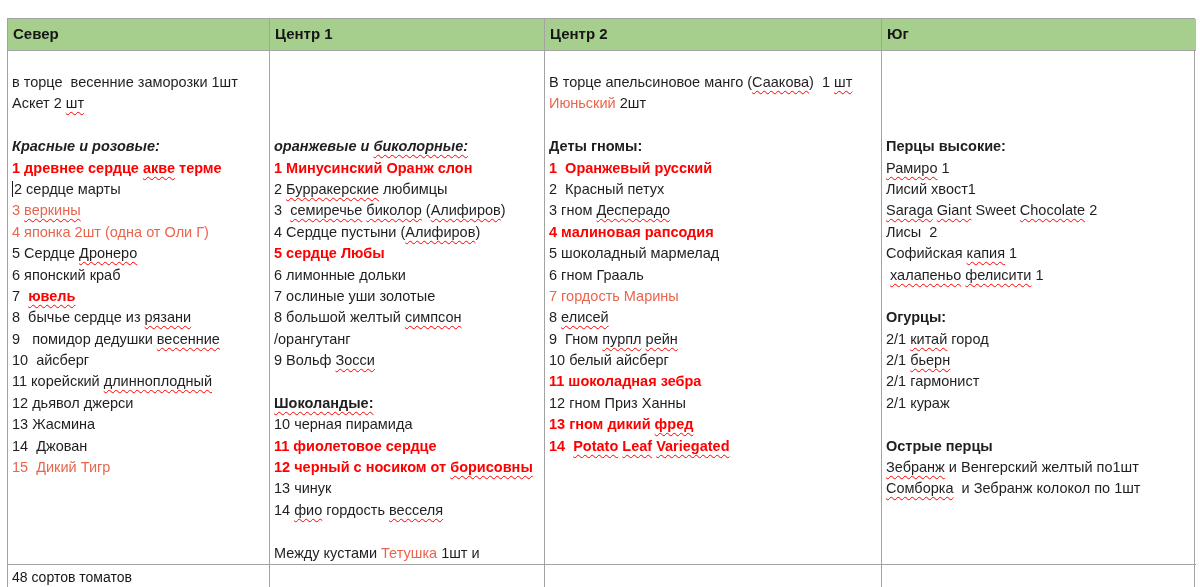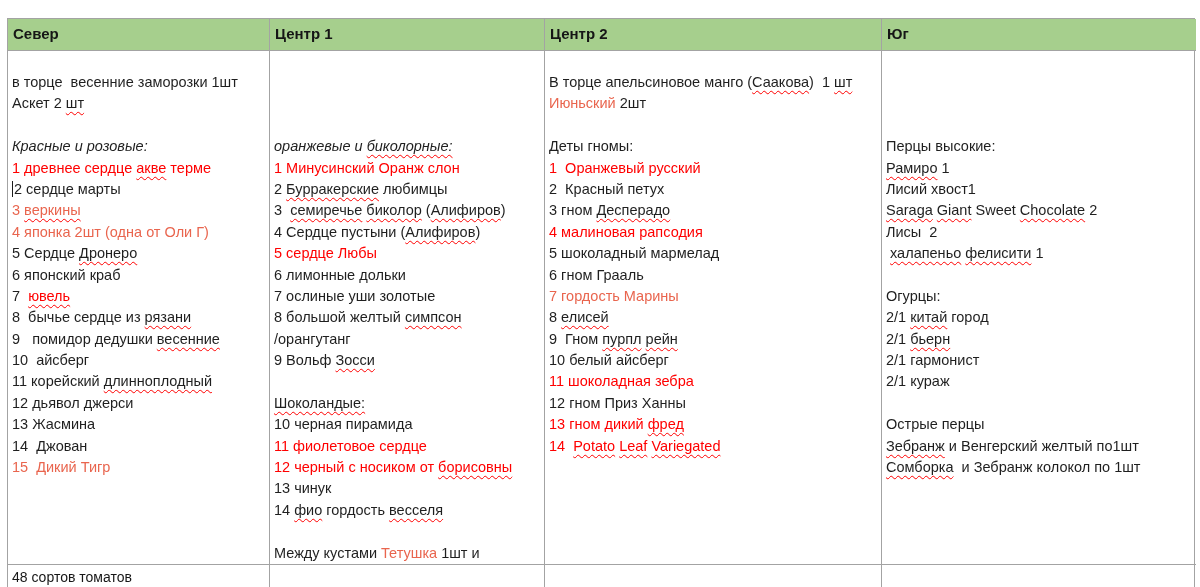--- a/index.html
+++ b/index.html
@@ -41,23 +41,23 @@
     font-size:14.5px;
     color:var(--ink);
     white-space:pre;
   }
   .footer-cell{
     font-weight:normal;
     font-size:14px;
     color:#161616;
     padding:4px 0 0 4px;
   }
-  .b{font-weight:normal;}
+  .b{font-weight:bold;}
   .i{font-style:italic;}
-  .c-red{color:var(--red);}
+  .c-red{color:var(--red);font-weight:bold;}
   .c-coral{color:var(--coral);}
   .sq{
     text-decoration-line:underline;
     text-decoration-style:wavy;
     text-decoration-color:var(--squiggle);
     text-decoration-thickness:1px;
     text-underline-offset:3px;
     text-decoration-skip-ink:none;
   }
   .caret{
@@ -145,20 +145,21 @@
     </div>
     <div class="cell body-cell">
       <div class="line"></div>
       <div class="line"></div>
       <div class="line"></div>
       <div class="line"><span class="b">Перцы высокие:</span></div>
       <div class="line"><span class="sq">Рамиро</span><span> 1</span></div>
       <div class="line"><span>Лисий хвост1</span></div>
       <div class="line"><span class="sq">Saraga</span><span> </span><span class="sq">Giant</span><span> Sweet </span><span class="sq">Chocolate</span><span> 2</span></div>
       <div class="line"><span>Лисы  2</span></div>
+      <div class="line"><span>Софийская </span><span class="sq">капия</span><span> 1</span></div>
       <div class="line"><span> </span><span class="sq">халапеньо</span><span> </span><span class="sq">фелисити</span><span> 1</span></div>
       <div class="line"></div>
       <div class="line"><span class="b">Огурцы:</span></div>
       <div class="line"><span>2/1 </span><span class="sq">китай</span><span> город</span></div>
       <div class="line"><span>2/1 </span><span class="sq">бьерн</span></div>
       <div class="line"><span>2/1 гармонист</span></div>
       <div class="line"><span>2/1 кураж</span></div>
       <div class="line"></div>
       <div class="line"><span class="b">Острые перцы</span></div>
       <div class="line"><span class="sq">Зебранж</span><span> и Венгерский желтый по1шт</span></div>

